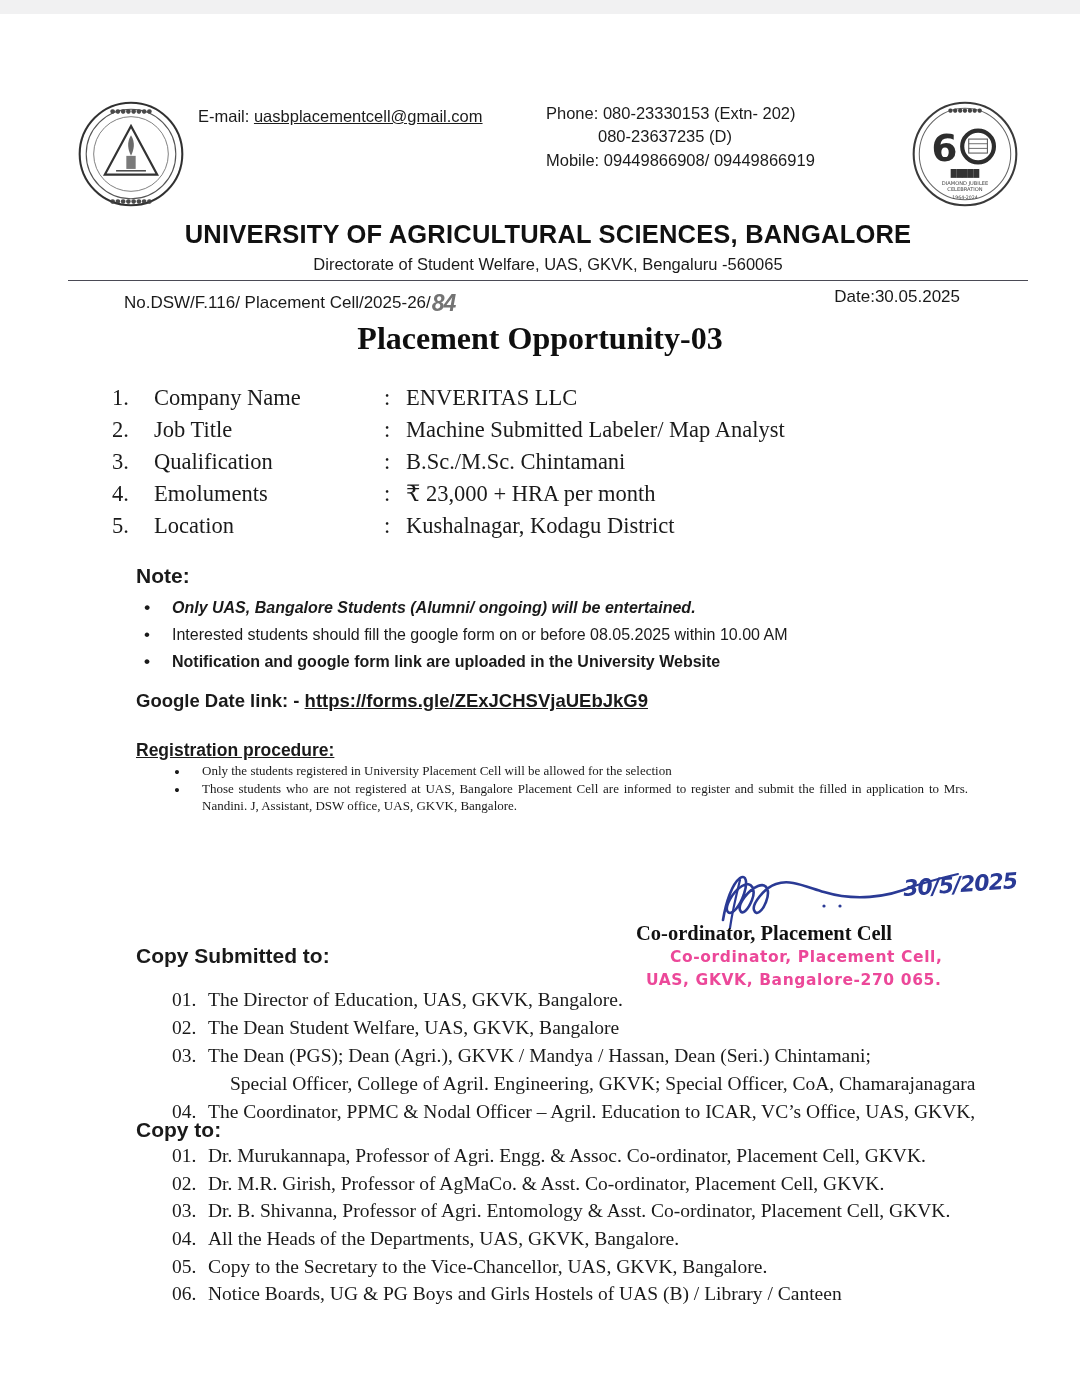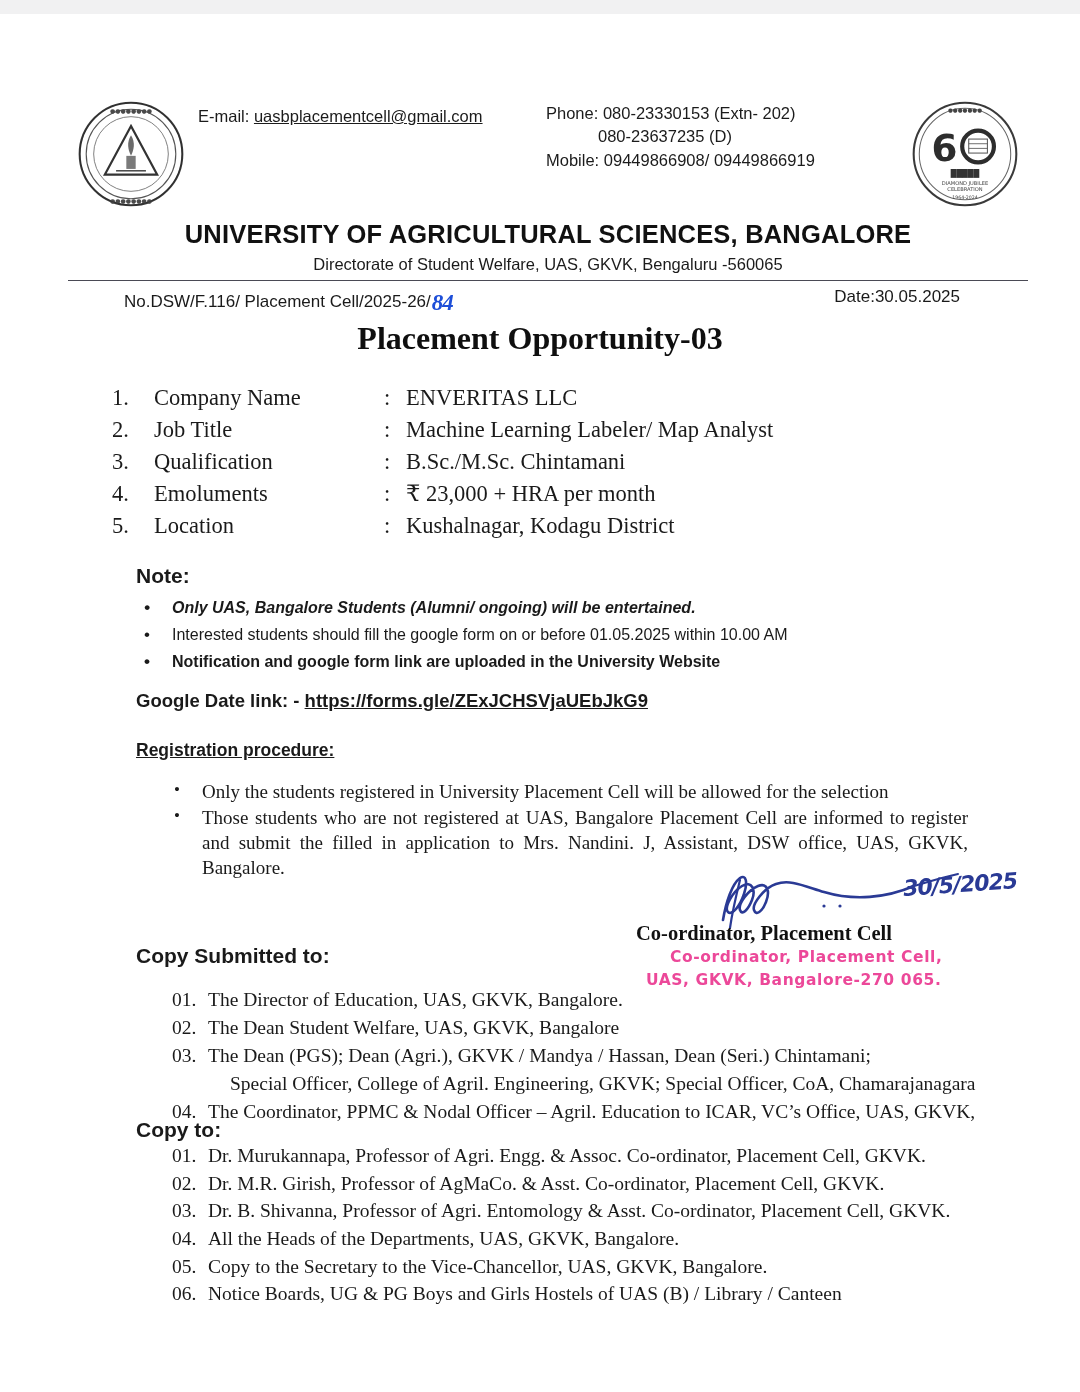--- a/index.html
+++ b/index.html
@@ -111,22 +111,22 @@
     left: 0;
     top: 193px;
     width: 960px;
     height: 34px;
     font-family: "Liberation Sans", "DejaVu Sans", sans-serif;
     font-size: 17px;
   }
   .refline .no { position: absolute; left: 56px; top: 2px; white-space: nowrap; }
   .refline .dt { position: absolute; right: 68px; top: 2px; white-space: nowrap; margin-left: 35px; }
   .hand-num {
-    font-family: Liberation Serif, serif;
-    color: #1d4ed8;
+    font-family: Liberation Sans, sans-serif;
+    color: #737373;
     font-size: 23px;
     font-style: italic;
     font-weight: bold;
     letter-spacing: -1px;
     position: relative;
     top: 3px;
     left: 1px;
   }
 
   
@@ -205,23 +205,22 @@
     font-family: "Liberation Sans", "DejaVu Sans", sans-serif;
     font-weight: bold;
     font-size: 17.5px;
     text-decoration: underline;
   }
   .reg-list {
     position: absolute;
     left: 160px;
     top: 748px;
     width: 800px;
-    font-size: 19px;
+    font-size: 13px;
     line-height: 1.32;
-    margin-top: 17px;
   }
   .reg-list .bl { padding-left: 34px; margin-bottom: 1px; text-align: justify; }
   .reg-list .bl::before { left: 6px; top: 0; }
 
   
   .sig-area {
     position: absolute;
     left: 620px;
     top: 848px;
     width: 400px;
@@ -375,21 +374,21 @@
       <div class="drow">
         <span class="idx">1.</span>
         <span class="lbl">Company Name</span>
         <span class="col">:</span>
         <span class="val">ENVERITAS LLC</span>
       </div>
       <div class="drow">
         <span class="idx">2.</span>
         <span class="lbl">Job Title</span>
         <span class="col">:</span>
-        <span class="val">Machine Learning Labeler/ Map Analyst</span>
+        <span class="val">Machine Submitted Labeler/ Map Analyst</span>
       </div>
       <div class="drow">
         <span class="idx">3.</span>
         <span class="lbl">Qualification</span>
         <span class="col">:</span>
         <span class="val">B.Sc./M.Sc. Chintamani</span>
       </div>
       <div class="drow">
         <span class="idx">4.</span>
         <span class="lbl">Emoluments</span>
@@ -400,21 +399,21 @@
         <span class="idx">5.</span>
         <span class="lbl">Location</span>
         <span class="col">:</span>
         <span class="val">Kushalnagar, Kodagu District</span>
       </div>
     </div>
 
     <div class="note-head">Note:</div>
     <div class="note-list">
       <div class="bl it">Only UAS, Bangalore Students (Alumni/ ongoing) will be entertained.</div>
-      <div class="bl">Interested students should fill the google form on or before 01.05.2025 within 10.00 AM</div>
+      <div class="bl">Interested students should fill the google form on or before 08.05.2025 within 10.00 AM</div>
       <div class="bl bd">Notification and google form link are uploaded in the University Website</div>
     </div>
 
     <div class="gform">
       <span>Google Date link: - </span><span class="url">https://forms.gle/ZExJCHSVjaUEbJkG9</span>
     </div>
 
     <div class="reg-head">Registration procedure:</div>
     <div class="reg-list">
       <div class="bl">Only the students registered in University Placement Cell will be allowed for the selection</div>

